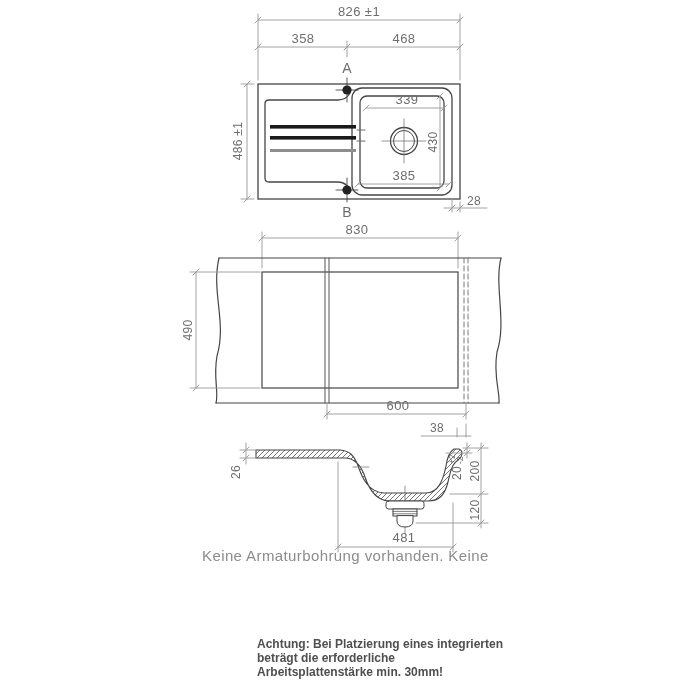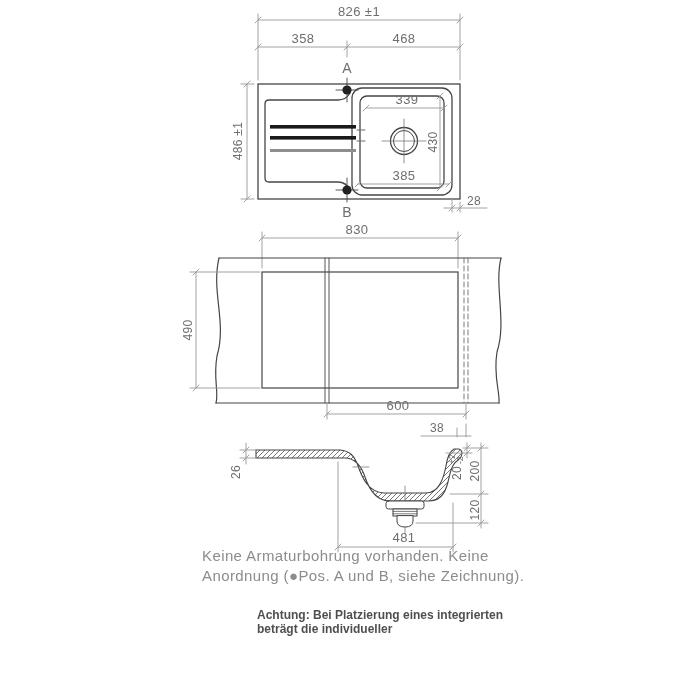--- a/index.html
+++ b/index.html
@@ -6,21 +6,21 @@
   .canvas{position:relative;width:552px;height:700px;background:#ffffff;overflow:hidden;
           font-family:"Liberation Sans",sans-serif;}
   svg{position:absolute;left:0;top:0;}
   svg text{font-family:"Liberation Sans",sans-serif;fill:#6e6e6e;}
   .dim{font-size:13px;letter-spacing:0.4px;}
   .dim-sm{font-size:12px;letter-spacing:0.3px;}
   .dim-xs{font-size:8.5px;}
   .marker{font-size:14px;}
   .note-main{position:absolute;left:202px;top:546px;width:330px;
              font-size:15px;line-height:20px;color:#8c8c8c;letter-spacing:0.4px;}
-  .note-warning{position:absolute;left:257px;top:608px;width:280px;
+  .note-warning{position:absolute;left:257px;top:637px;width:280px;
                 font-size:12px;line-height:14px;font-weight:bold;color:#4f4f4f;}
 </style>
 </head>
 <body>
 
 <div class="canvas">
 <svg width="700" height="700" viewBox="0 0 700 700">
   <defs>
     <pattern id="hatch" patternUnits="userSpaceOnUse" width="5" height="5">
       <path d="M0,5 L5,0" stroke="#6a6a6a" stroke-width="0.9"></path>
@@ -230,19 +230,19 @@
       <line x1="338" y1="547" x2="453" y2="547"></line>
       <line x1="335" y1="550" x2="341" y2="544"></line>
       <line x1="450" y1="550" x2="456" y2="544"></line>
     </g>
     <text class="dim" x="404" y="542" text-anchor="middle">481</text>
   </g>
 </svg>
 
 <div class="note-main">
   <div>Keine Armaturbohrung vorhanden. Keine</div>
-  <div>Anordnung (●Pos. A und B, siehe Zeichnung).</div>
 </div>
 <div class="note-warning">
   <div>Achtung: Bei Platzierung eines integrierten</div>
-  <div>beträgt die individueller</div>
+  <div>beträgt die erforderliche</div>
+  <div>Arbeitsplattenstärke min. 30mm!</div>
 </div>
 </div>
 
 </body></html>

